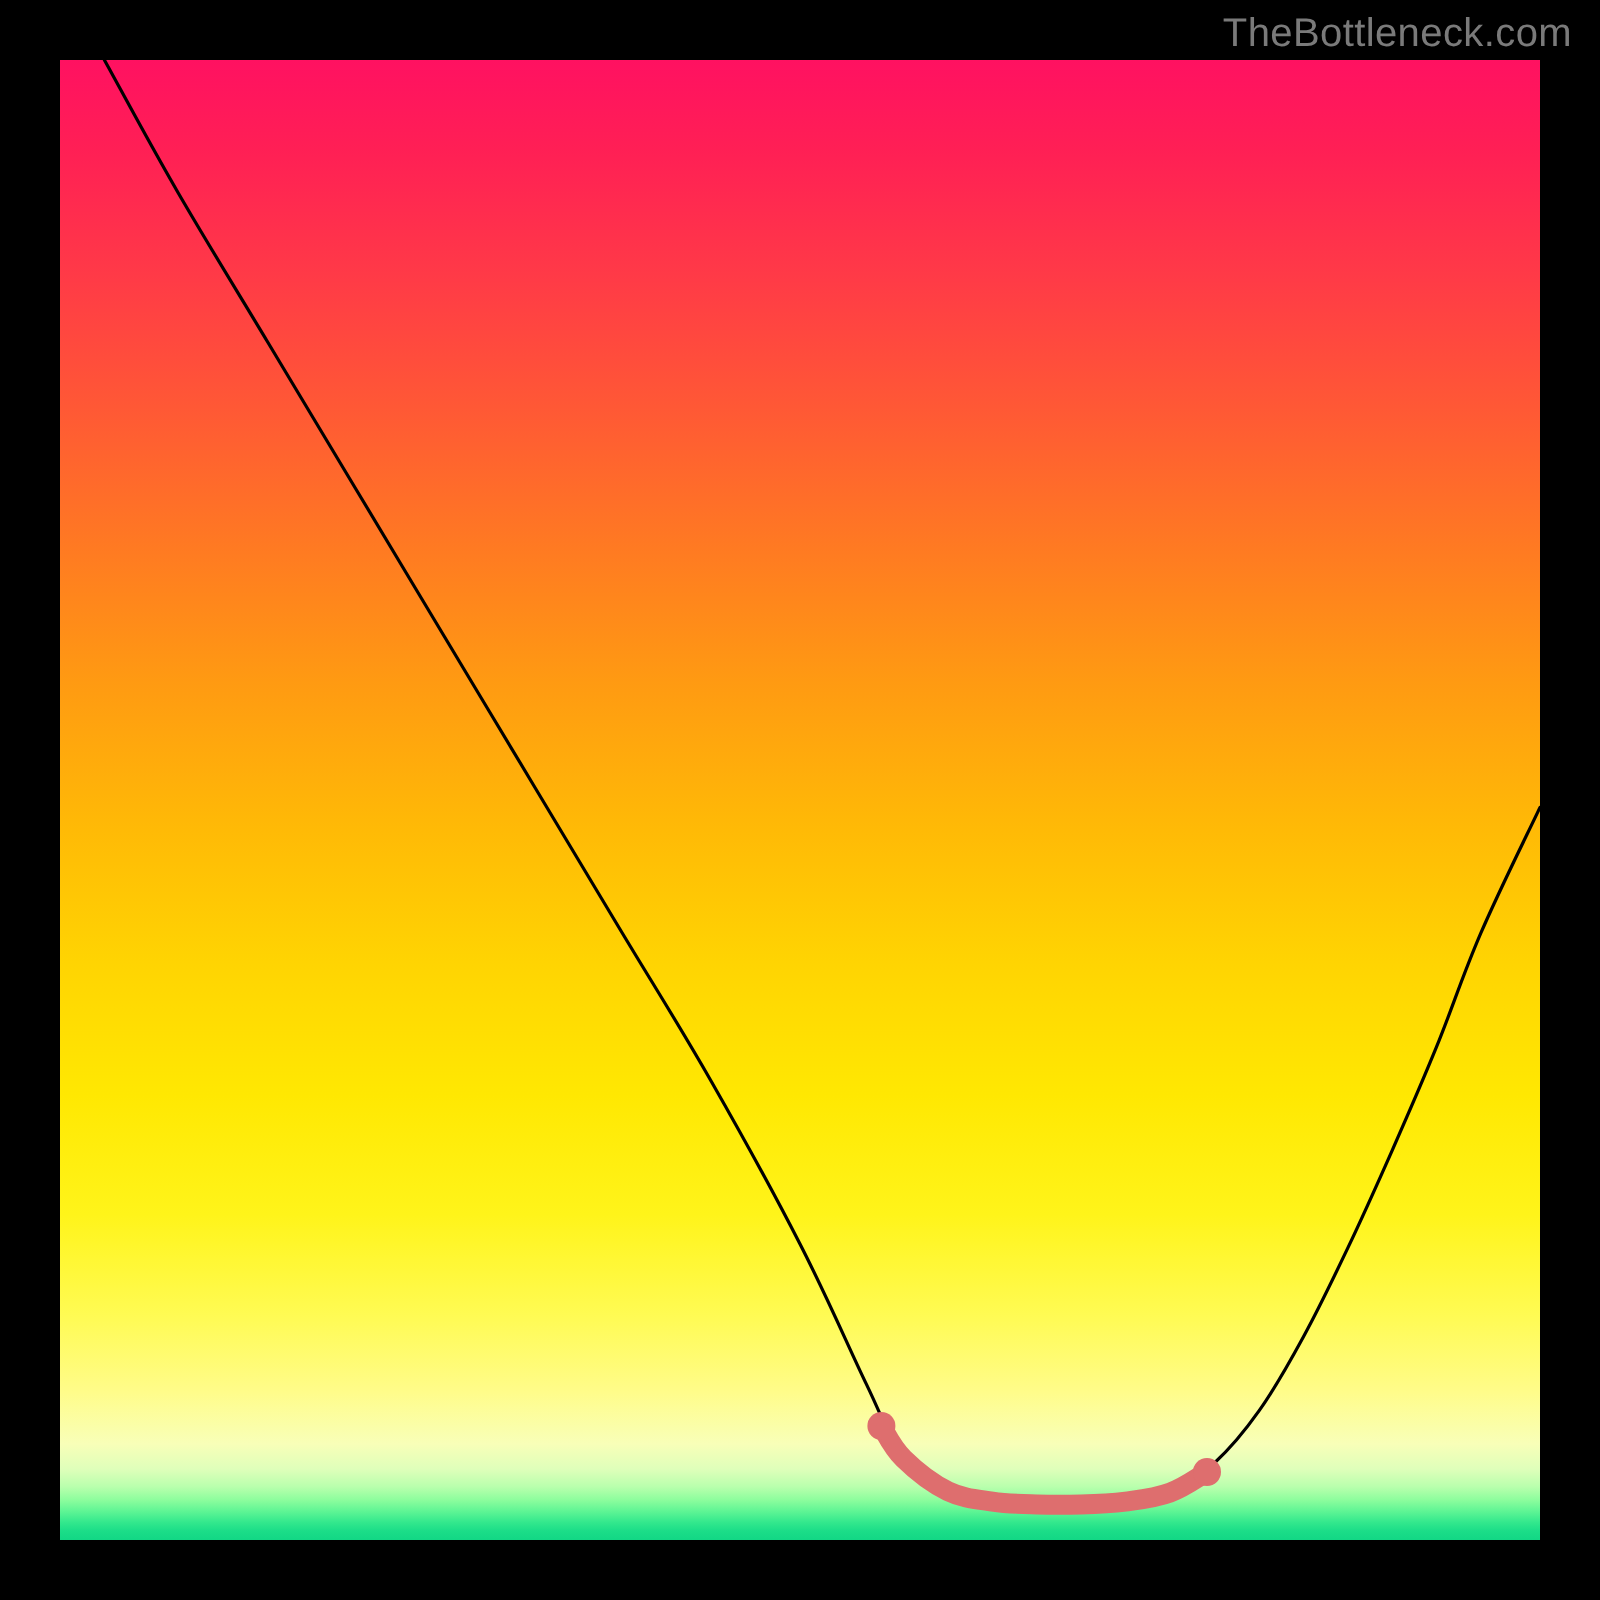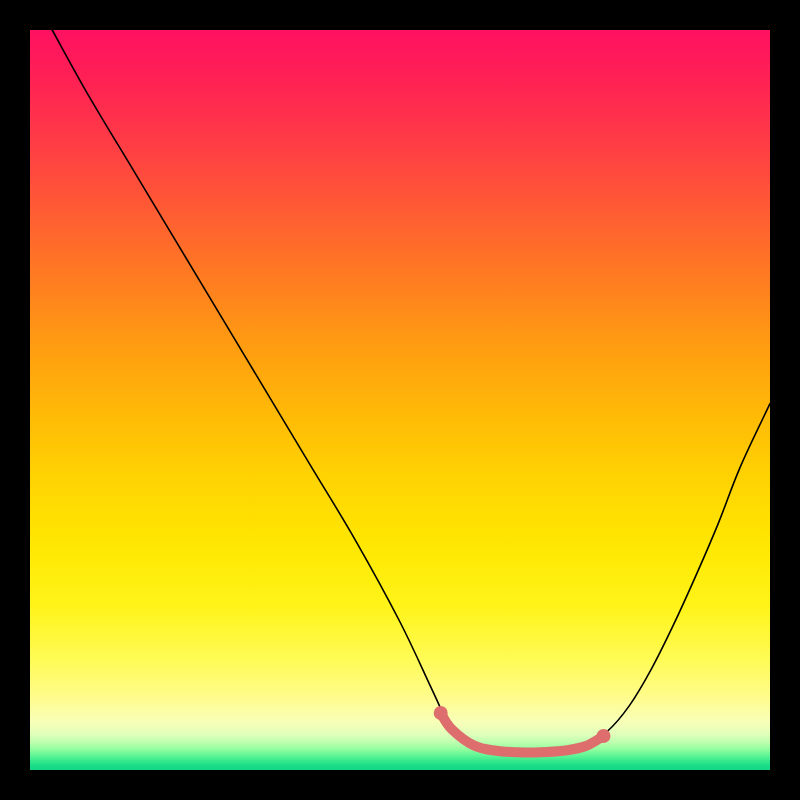--- a/index.html
+++ b/index.html
@@ -78,13 +78,14 @@
   <div class="plot-area">
     <svg class="curve" viewBox="0 0 740 740" preserveAspectRatio="none">
 
       <path id="path-curve" fill="none" stroke="#000000" stroke-width="1.6" stroke-linecap="round" stroke-linejoin="round" d="M 22.2 0.0 C 28.9 12.0, 44.5 41.3, 59.2 66.6 C 73.9 91.9, 87.6 114.0, 103.6 140.6 C 119.6 167.2, 132.0 188.0, 148.0 214.6 C 164.0 241.2, 176.4 262.0, 192.4 288.6 C 208.4 315.2, 220.8 336.0, 236.8 362.6 C 252.8 389.2, 265.2 410.0, 281.2 436.6 C 297.2 463.2, 309.6 482.6, 325.6 510.6 C 341.6 538.6, 356.0 564.7, 370.0 592.0 C 384.0 619.3, 394.0 643.0, 403.3 662.3 C 412.6 681.6, 414.5 689.7, 421.8 699.3 C 429.1 708.9, 436.0 711.7, 444.0 715.6 C 452.0 719.4, 458.2 719.6, 466.2 720.8 C 474.2 722.0, 480.4 722.0, 488.4 722.2 C 496.4 722.5, 502.6 722.5, 510.6 722.2 C 518.6 722.0, 524.8 721.8, 532.8 720.8 C 540.8 719.7, 547.0 719.8, 555.0 716.3 C 563.0 712.9, 569.2 708.8, 577.2 701.5 C 585.2 694.2, 591.4 686.9, 599.4 675.6 C 607.4 664.3, 613.6 653.3, 621.6 638.6 C 629.6 624.0, 635.8 611.0, 643.8 594.2 C 651.8 577.4, 658.0 563.5, 666.0 545.4 C 674.0 527.3, 680.2 513.2, 688.2 493.6 C 696.2 474.0, 701.1 458.2, 710.4 436.6 C 719.7 415.0, 734.7 385.0, 740.0 373.7"></path>
       <path id="path-highlight" fill="none" stroke="#de6e6e" stroke-width="10" stroke-linecap="round" stroke-linejoin="round" d="M 410.7 683.0 C 412.7 686.0, 415.8 693.4, 421.8 699.3 C 427.8 705.2, 436.0 711.7, 444.0 715.6 C 452.0 719.4, 458.2 719.6, 466.2 720.8 C 474.2 722.0, 480.4 722.0, 488.4 722.2 C 496.4 722.5, 502.6 722.5, 510.6 722.2 C 518.6 722.0, 524.8 721.8, 532.8 720.8 C 540.8 719.7, 547.7 719.0, 555.0 716.3 C 562.3 713.7, 570.2 707.8, 573.5 706.0"></path>
       <circle id="dot-left" r="7" fill="#de6e6e" cx="410.7" cy="683.0"></circle>
       <circle id="dot-right" r="7" fill="#de6e6e" cx="573.5" cy="706.0"></circle>
     </svg>
   </div>
 
+  <div class="watermark">TheBottleneck.com</div>
 </div>
 
 </body></html>

